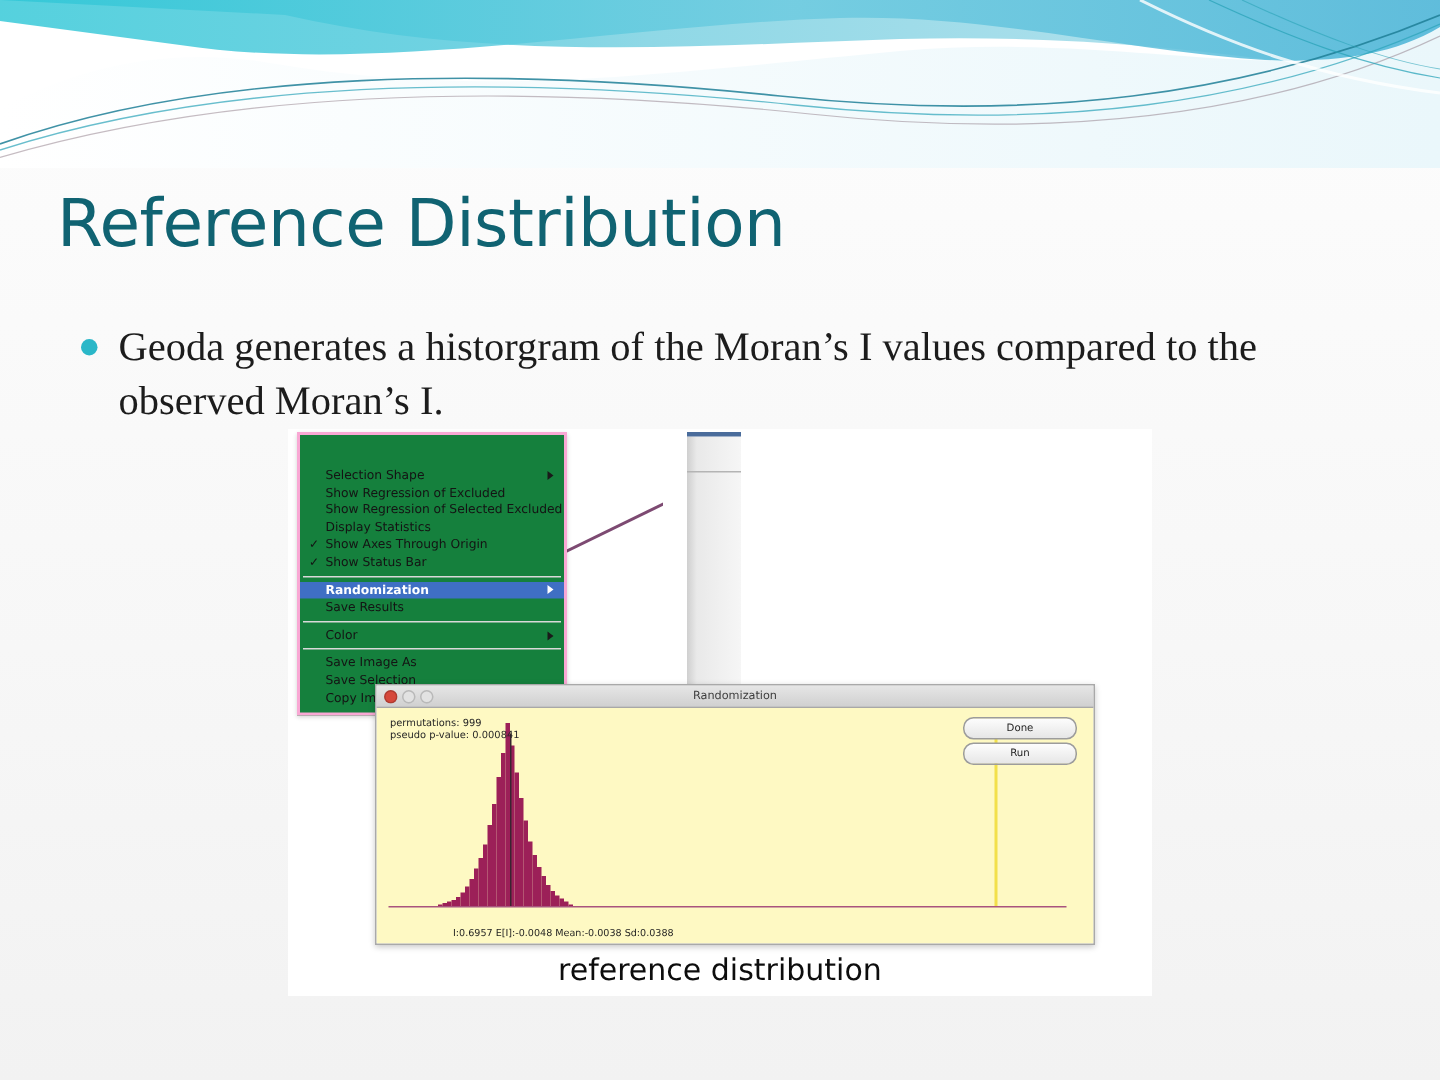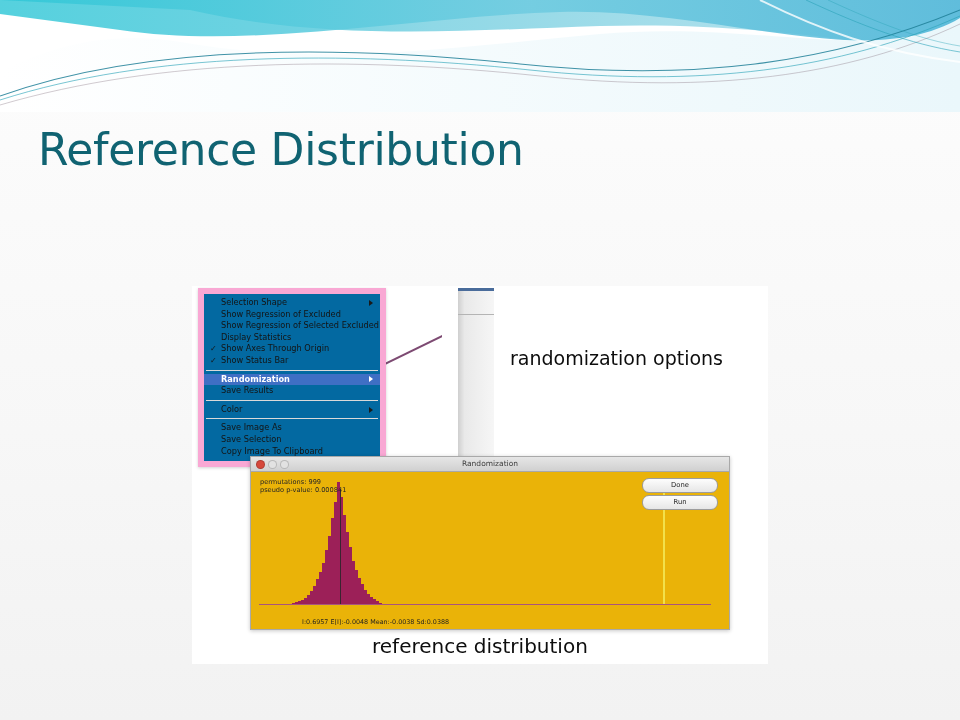--- a/index.html
+++ b/index.html
@@ -101,27 +101,27 @@
     position: absolute; left: 100px; top: 186px;
     width: 40px; height: 36px;
     overflow: hidden;
   }
 
   
   #context-menu {
     position: absolute;
     left: 6px; top: 2px;
     width: 176px;
-    background: #0369a1;
-    border: 6px solid #f9a8d4;
+    background: #15803d;
+    border: 2px solid #f9a8d4;
     box-shadow: 0 1px 3px rgba(0,0,0,0.18);
     font-family: "DejaVu Sans", sans-serif;
     font-size: 8.2px;
     color: #141414;
-    padding: 3px 0 4px 0;
+    padding: 21px 0 4px 0;
   }
   .menu-item {
     position: relative;
     height: 11.6px;
     line-height: 11.6px;
     padding: 0 8px 0 17px;
     white-space: nowrap;
   }
   .menu-item.checked::before {
     content: "\2713";
@@ -209,21 +209,21 @@
     position: absolute; left: 0; right: 0; top: 0;
     text-align: center;
     font-family: "DejaVu Sans", sans-serif;
     font-size: 7.5px;
     line-height: 14px;
     color: #3d3d3d;
   }
   #dialog-body {
     position: relative;
     height: 157px;
-    background: #eab308;
+    background: #fef9c3;
   }
   #stats-top {
     position: absolute; left: 9px; top: 6px;
     font-family: "DejaVu Sans", sans-serif;
     font-size: 6.6px;
     line-height: 8.4px;
     color: #262626;
     white-space: nowrap;
   }
   #btn-done, #btn-run {
@@ -324,20 +324,26 @@
       <path d="M0,100 C150,52 340,50 530,70 C700,88 840,70 960,16" fill="none" stroke="#2aa3b8" stroke-width="0.9" opacity="0.7"></path>
       <path d="M0,105 C160,58 350,56 540,76 C710,94 850,76 960,24" fill="none" stroke="#8d7a86" stroke-width="0.8" opacity="0.5"></path>
       <path d="M760,0 C820,30 880,52 960,62" fill="none" stroke="#ffffff" stroke-width="2" opacity="0.8"></path>
       <path d="M806,0 C862,26 910,44 960,52" fill="none" stroke="#2aa3b8" stroke-width="0.8" opacity="0.75"></path>
       <path d="M828,0 C880,24 922,40 960,46" fill="none" stroke="#2aa3b8" stroke-width="0.7" opacity="0.6"></path>
     </svg>
   </div>
 
   <div id="page-title">Reference Distribution</div>
 
+  <div id="body-block">
+    <div class="bullet-row">
+      <div class="bullet-dot"></div>
+      <div class="bullet-text">Geoda generates a historgram of the Moran’s I values compared to the observed Moran’s I.</div>
+    </div>
+  </div>
 
   <div id="shot-panel">
 
     <div id="geoda-back">
       <div id="scatter-area">
         <div id="scatter-line"></div>
       </div>
       <div id="side-strip">
         <div id="side-strip-line"></div>
       </div>
@@ -390,21 +396,20 @@
       </div>
       <div class="menu-item">
         <span>Save Selection</span>
       </div>
       <div class="menu-item">
         <span>Copy Image To Clipboard</span>
       </div>
     </div>
 
 
-    <div class="callout" id="callout-rand">randomization options</div>
 
     <div id="rand-window">
       <div id="titlebar">
         <div id="traffic">
           <span class="tl close"></span>
           <span class="tl min"></span>
           <span class="tl zoom"></span>
         </div>
         <div id="window-title">Randomization</div>
       </div>

